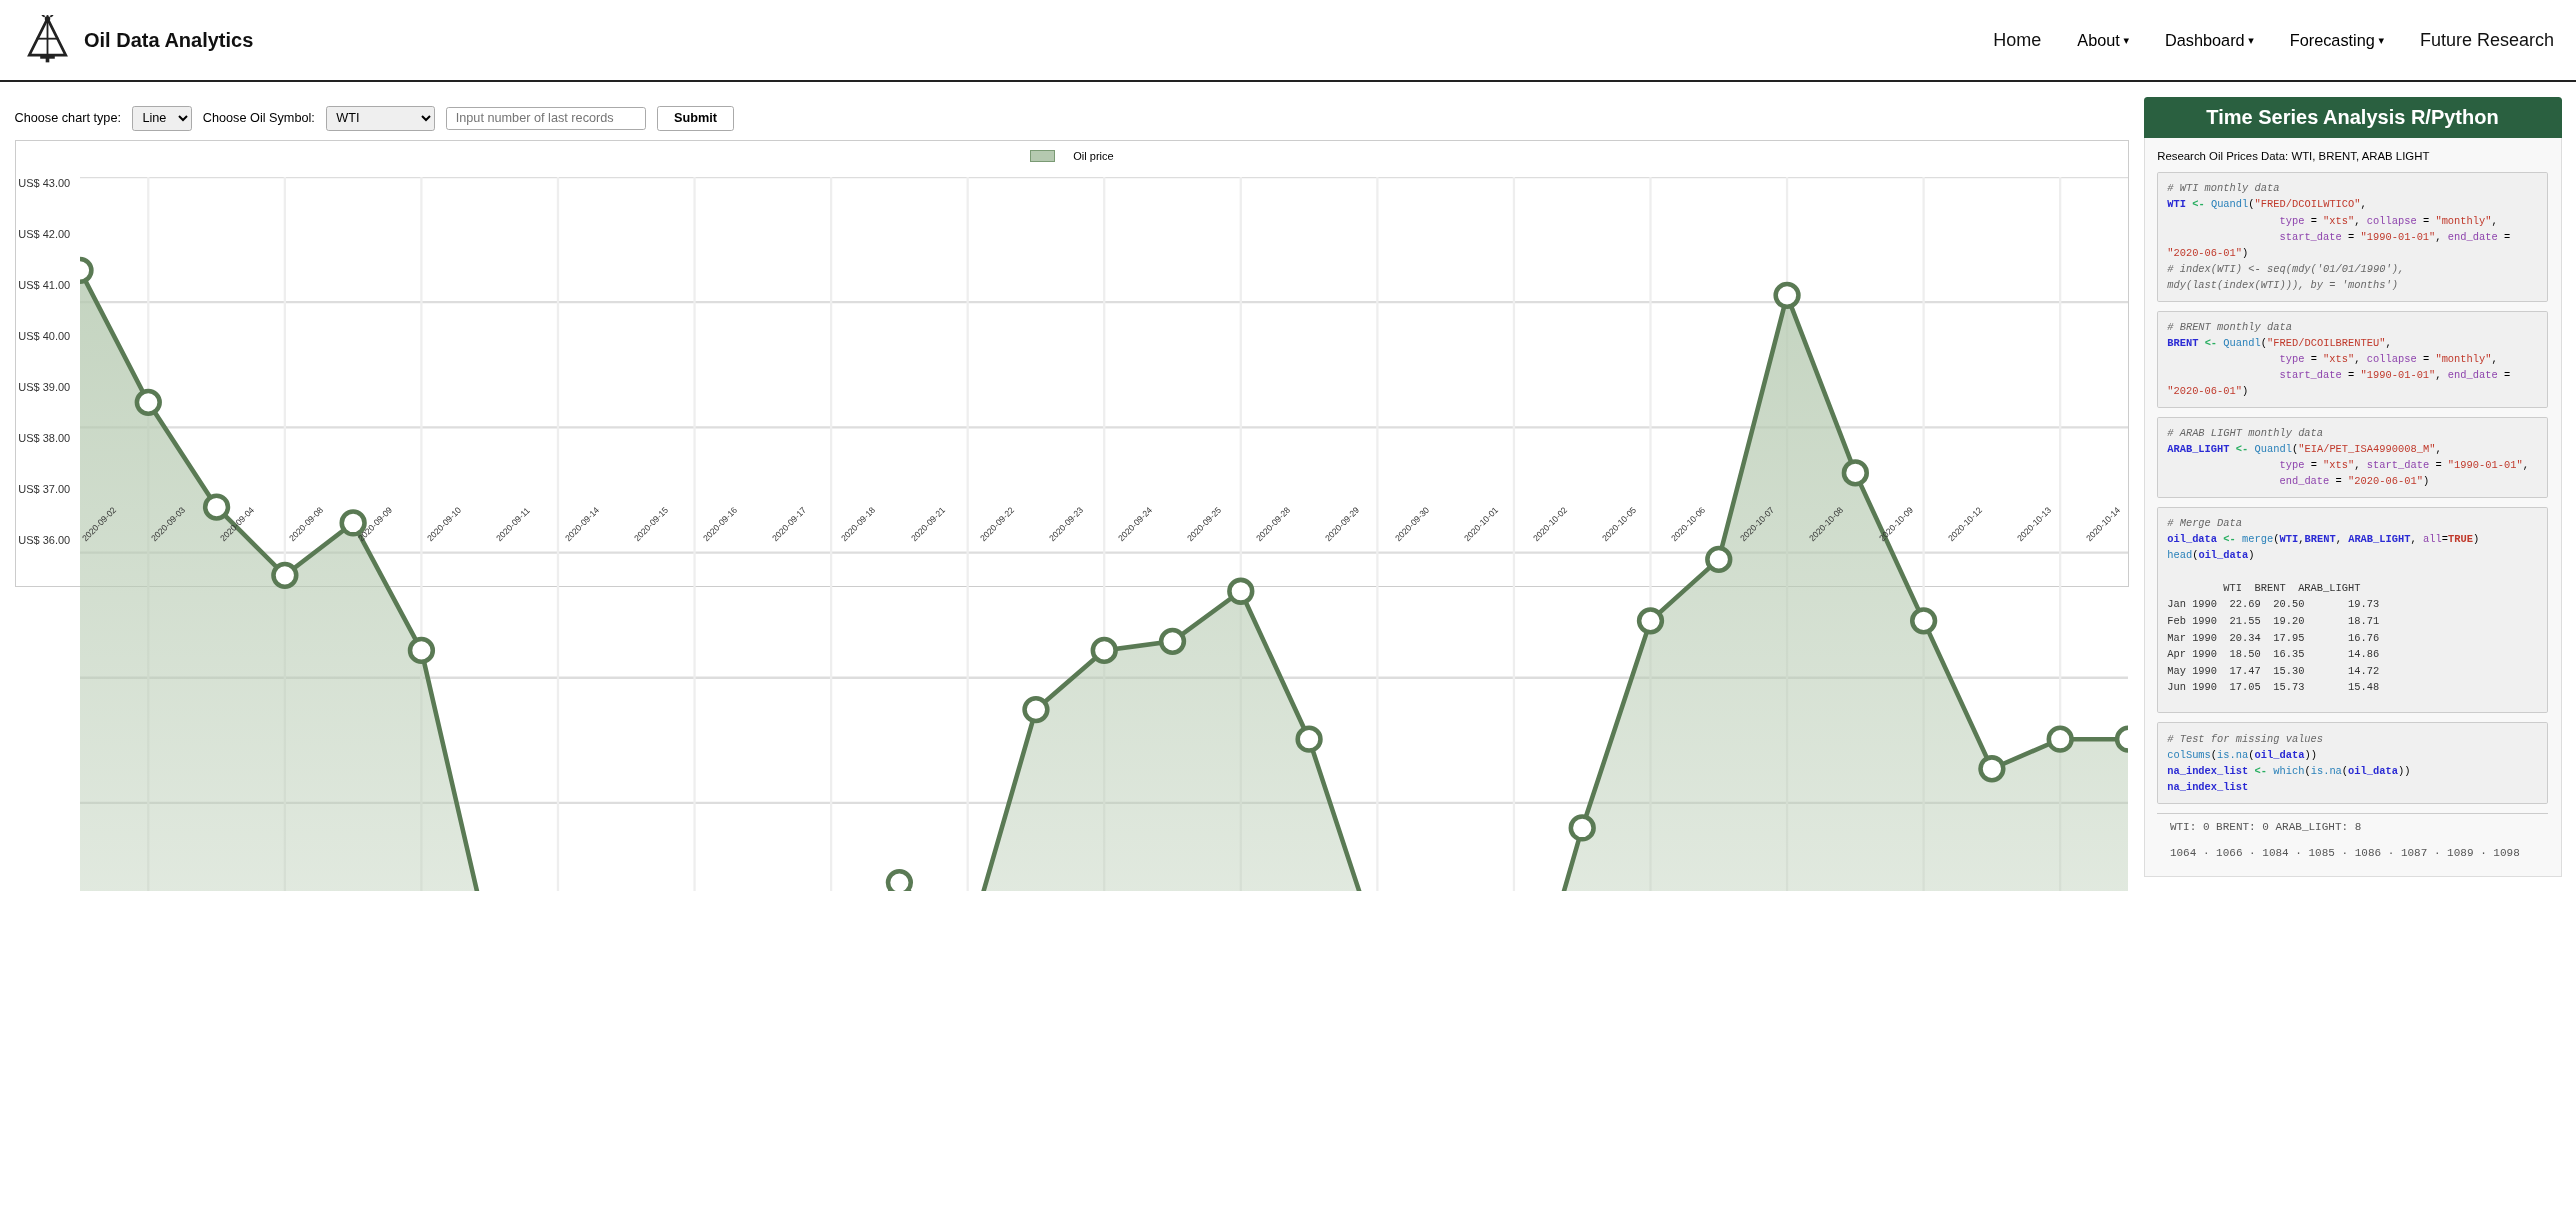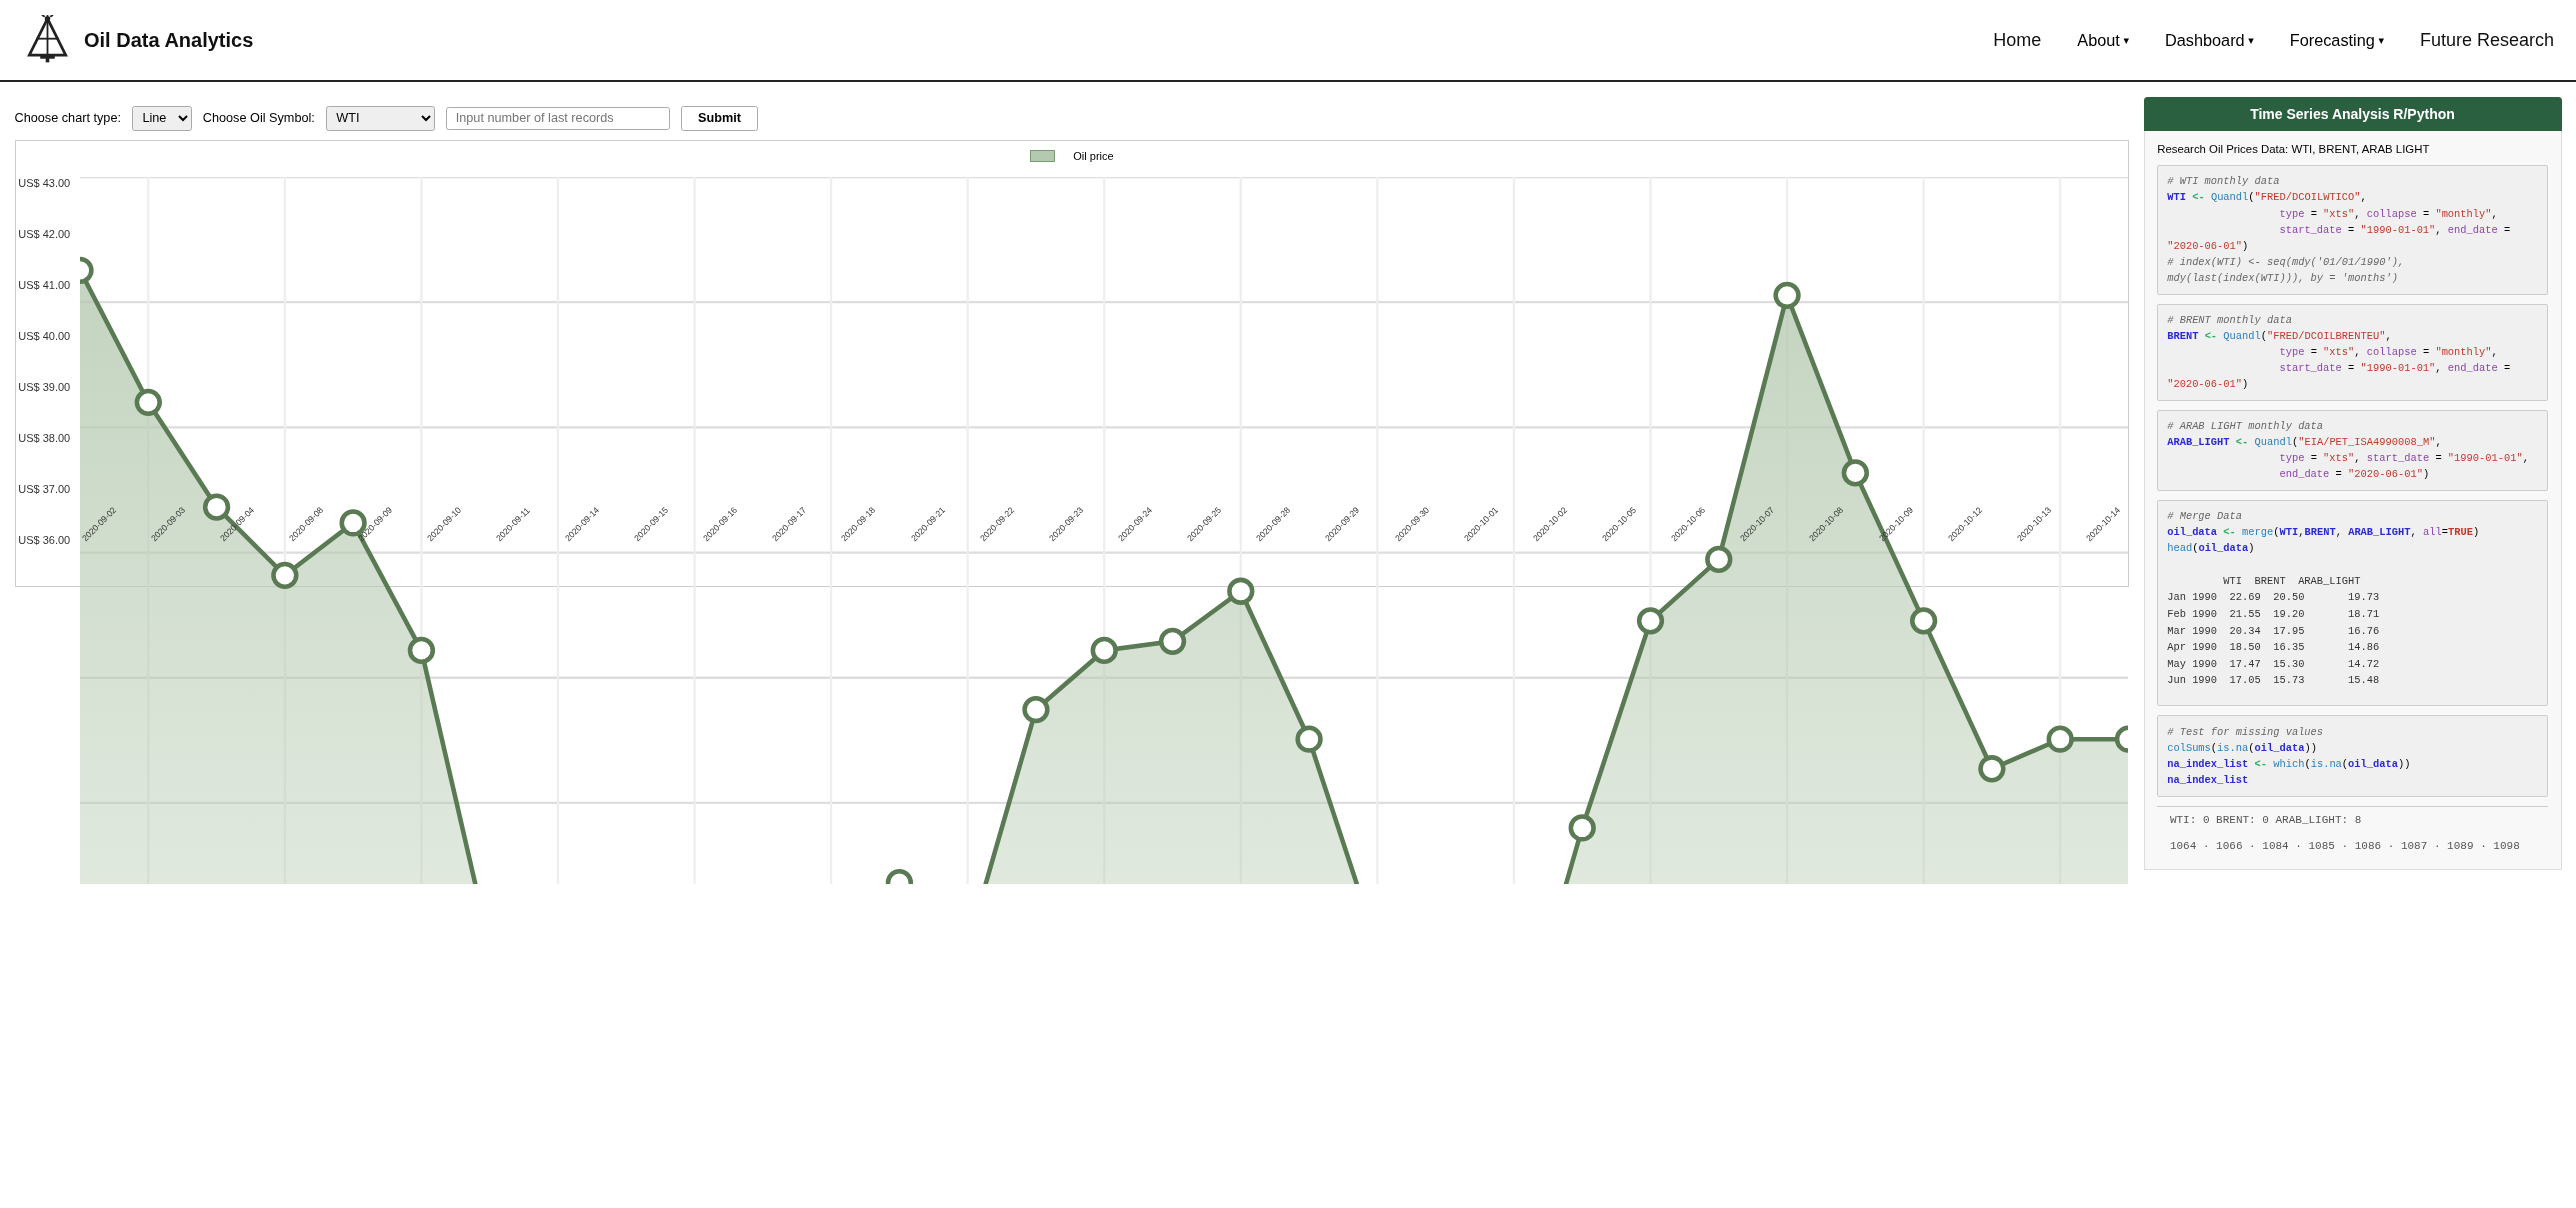--- a/index.html
+++ b/index.html
@@ -75,21 +75,21 @@
       font-size: 12.7px;
       padding: 3.6px 5.4px;
       border: 0.9px solid #aaa;
       border-radius: 2.7px;
     }
     .controls input[type="text"] {
       font-size: 12.7px;
       padding: 3.6px 9px;
       border: 0.9px solid #aaa;
       border-radius: 2.7px;
-      width: 224px;
+      width: 200px;
     }
     .controls button {
       font-size: 12.7px;
       padding: 4.5px 16.3px;
       background: #fff;
       border: 0.9px solid #aaa;
       border-radius: 2.7px;
       cursor: pointer;
       font-weight: bold;
     }
@@ -163,21 +163,21 @@
       right: 0;
       bottom: 54px;
     }
 
     
     .right-panel {}
     .right-title {
       background: #2a6040;
       color: #fff;
       text-align: center;
-      font-size: 14px;
+      font-size: 20px;
       font-weight: bold;
       padding: 9px 14.5px;
       border-radius: 3.6px 3.6px 0 0;
     }
     .code-section {
       background: #f8f8f8;
       border: 0.9px solid #ddd;
       border-top: none;
       padding: 9px 12.7px;
       font-size: 11px;

